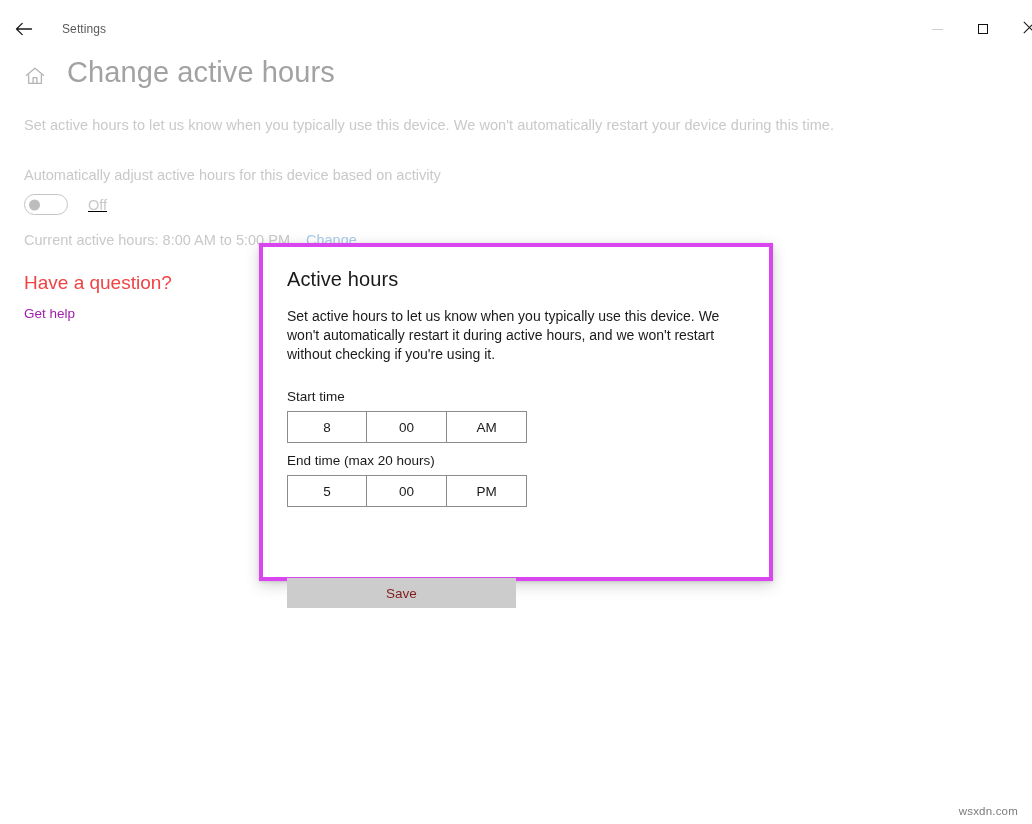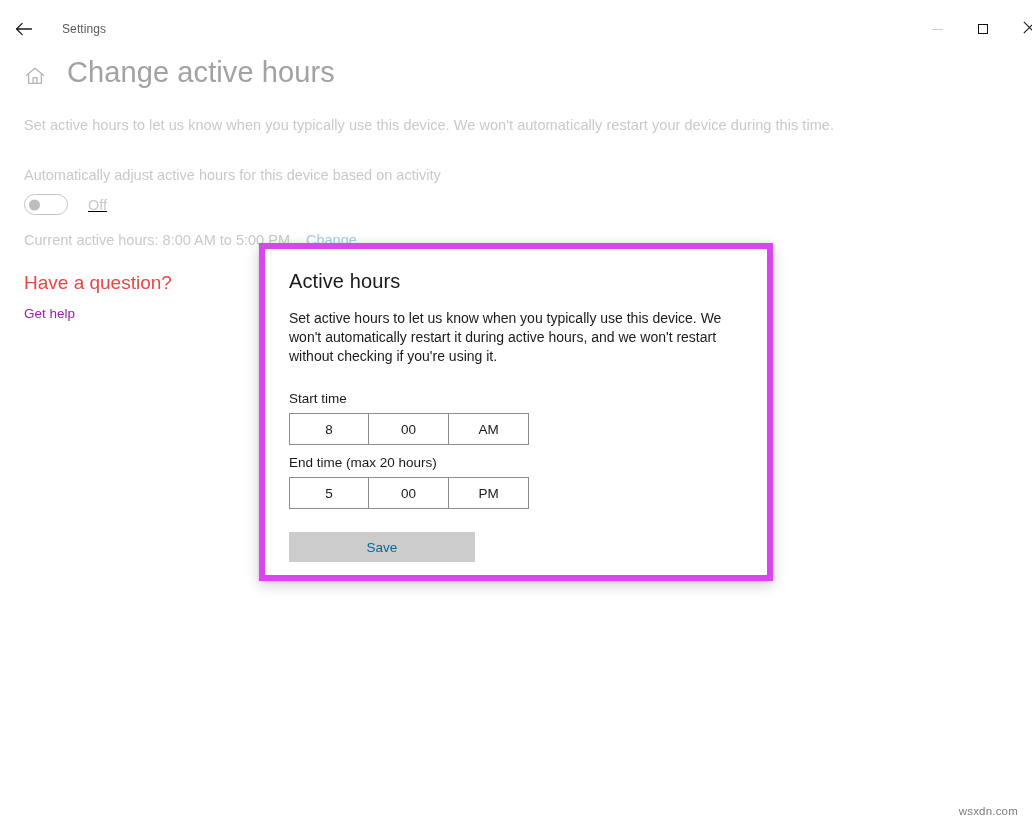--- a/index.html
+++ b/index.html
@@ -163,21 +163,21 @@
     cursor: pointer;
   }
 
   
   .dialog {
     position: absolute;
     left: 259px; top: 243px;
     width: 514px;
     height: 338px;
     background: #ffffff;
-    border: 6px solid #d946ef;
+    border: 4px solid #d946ef;
     box-sizing: border-box;
     box-shadow: 0 4px 14px rgba(0,0,0,0.18), 0 1px 3px rgba(0,0,0,0.12);
     padding-left: 48px;
   }
   .dialog-title {
     position: absolute;
     left: 24px; top: 21px;
     font-size: 20px;
     font-weight: 400;
     color: #1a1a1a;
@@ -224,31 +224,32 @@
   }
   .time-cell + .time-cell { border-left: none; text-align: right; }
 
   .dialog-buttons {
     position: absolute;
     left: 24px; top: 283px;
     display: flex;
     gap: 5px;
   }
   .dlg-btn {
-    width: 186px;
+    width: 229px;
     height: 30px;
     background: #cccccc;
     border: none;
     display: flex;
     align-items: center;
     justify-content: center;
     font-family: "Liberation Sans", sans-serif;
     font-size: 13.5px;
-    color: #0369a1;
-    cursor: pointer;
+    color: #7f1d1d;
+    cursor: pointer;
+    margin-top: 48px;
   }
 
   
   .watermark {
     position: absolute;
     right: 14px; bottom: 7px;
     font-size: 11.5px;
     color: #7b7b7b;
     letter-spacing: .2px;
   }

